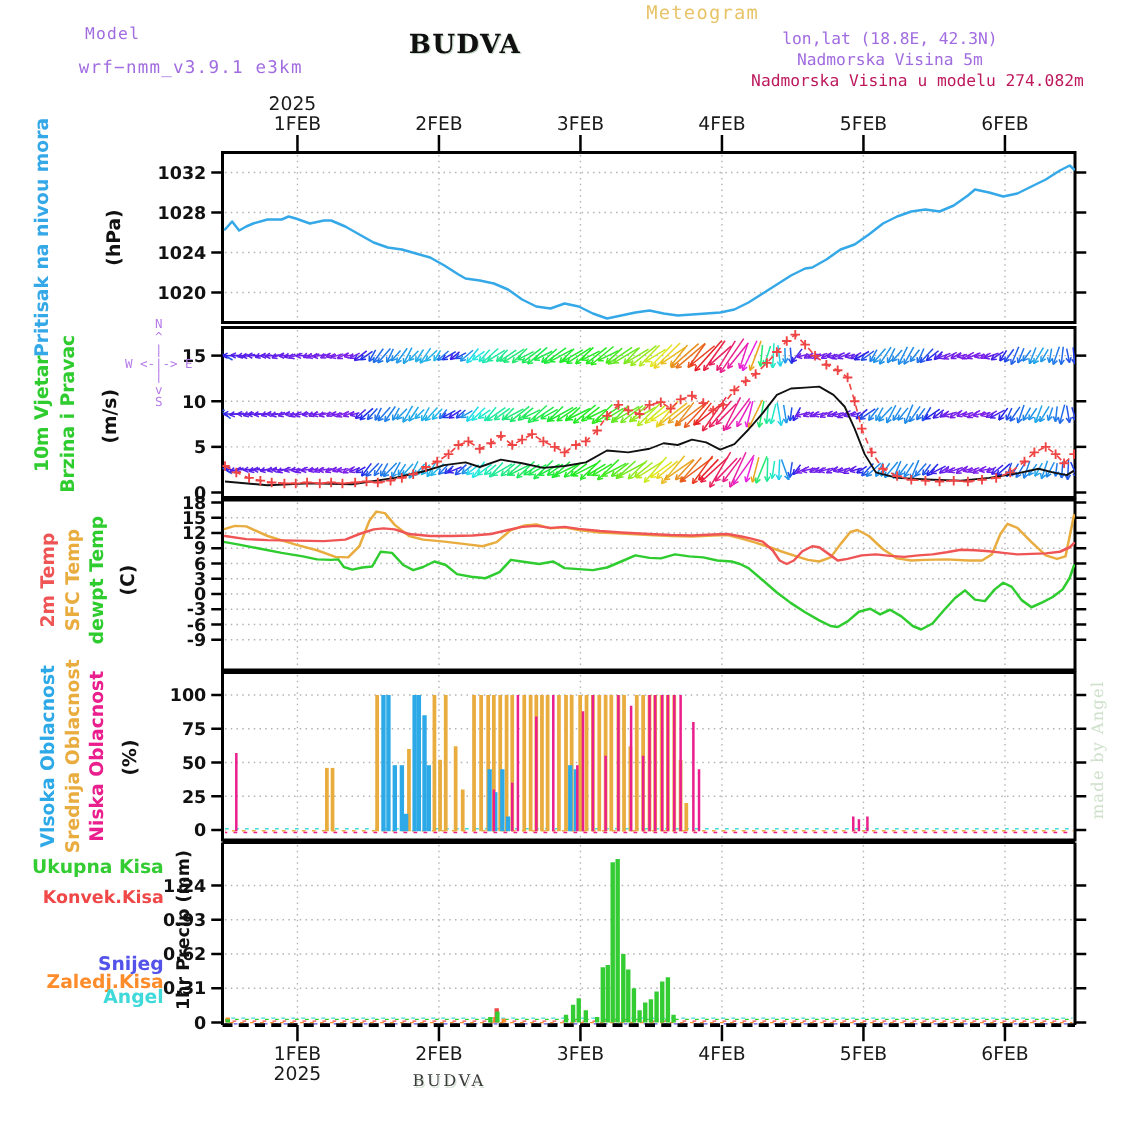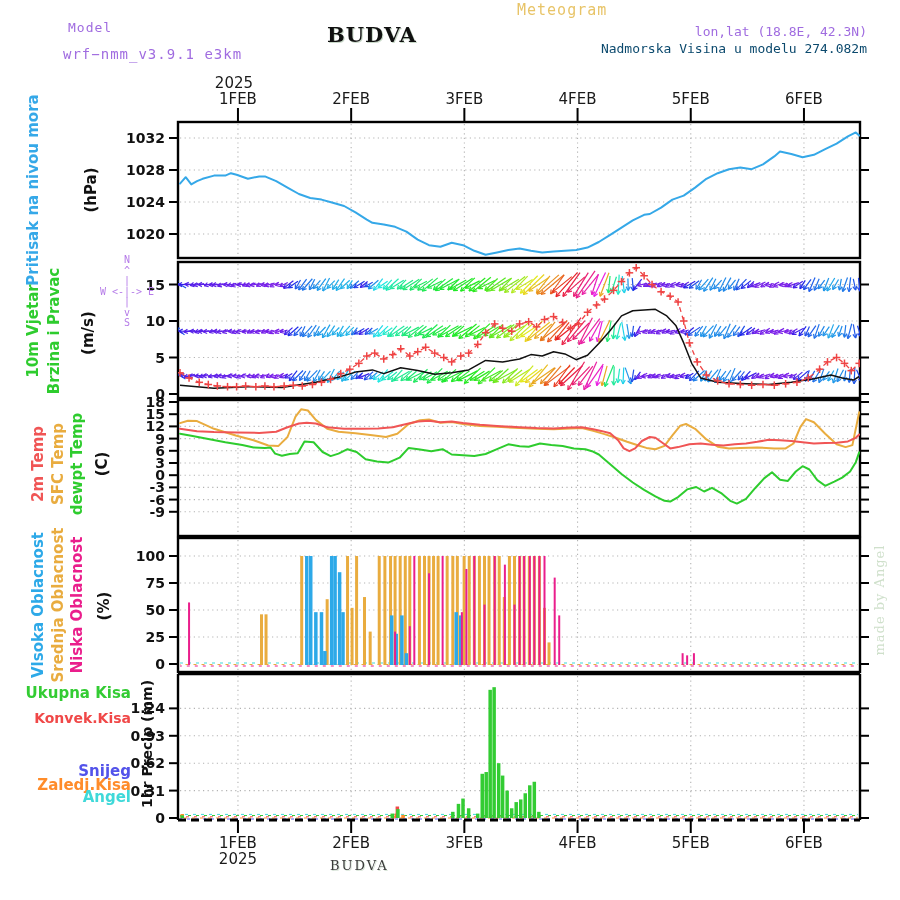--- a/index.html
+++ b/index.html
@@ -3,40 +3,41 @@
 <meta charset="utf-8">
 <style>
   html,body{margin:0;padding:0;background:#fff;}
   #canvas{position:relative;width:900px;height:900px;background:#ffffff;overflow:hidden;
           font-family:"DejaVu Sans",sans-serif;}
   .lbl{position:absolute;white-space:nowrap;}
   .vlab{position:absolute;white-space:nowrap;transform:translate(-50%,-50%) rotate(-90deg);}
   .mono{font-family:"DejaVu Sans Mono",monospace;}
   .serif{font-family:"DejaVu Serif",serif;}
   .b{font-weight:bold;}
-  .rline{text-align:right;line-height:17px;font-size:13px;}
+  .rline{text-align:center;line-height:17px;font-size:13px;}
   #compass{position:absolute;left:92px;top:255px;width:70px;text-align:center;
            font-family:"DejaVu Sans Mono",monospace;font-size:10px;line-height:10.5px;white-space:pre;}
   #plot{position:absolute;left:0;top:0;}
   #station-title{font-size:21px;letter-spacing:1px;text-shadow:1px 1px 0 #c8d8c8;}
   #footer-station{font-size:13px;letter-spacing:2px;color:#3a3a3a;text-shadow:1px 1px 0 #d8e4d8;}
 </style>
 </head>
 <body>
 
 <div id="canvas">
 
   <div class="lbl mono" id="model-label" style="left: 68px; top: 20px; font-size: 13px; letter-spacing: 1px; color: rgb(160, 108, 224); text-align: right;">Model</div>
   <div class="lbl mono" id="model-name" style="left: 63px; top: 46px; font-size: 14px; letter-spacing: 1px; color: rgb(160, 108, 224);">wrf−nmm_v3.9.1 e3km</div>
   <div class="lbl serif b" id="station-title" style="left:327px;top:22px;color:#101010;">BUDVA</div>
   <div class="lbl mono" id="meteogram-title" style="left: 517px; top: 1px; font-size: 15px; letter-spacing: 1px; color: rgb(232, 196, 104);">Meteogram</div>
 
   <div class="lbl mono rline" style="right:33px;top:23px;">
     <div style="color: rgb(160, 108, 224);">lon,lat (18.8E, 42.3N)</div>
-    <div style="color: #0c4a6e; margin-left: 44px;">Nadmorska Visina u modelu 274.082m</div>
+    <div style="color: rgb(160, 108, 224);">Nadmorska Visina 5m</div>
+    <div style="color: #be185d; margin-left: 44px;">Nadmorska Visina u modelu 274.082m</div>
   </div>
 
   <svg id="plot" width="900" height="900" viewBox="0 0 900 900" style="font-family: &quot;DejaVu Sans&quot;, sans-serif;">
       <defs>
         <clipPath id="cp-pressure">
           <rect x="178" y="114" width="682" height="148"></rect>
         </clipPath>
         <clipPath id="cp-wind">
           <rect x="178" y="254" width="682" height="148"></rect>
         </clipPath>

